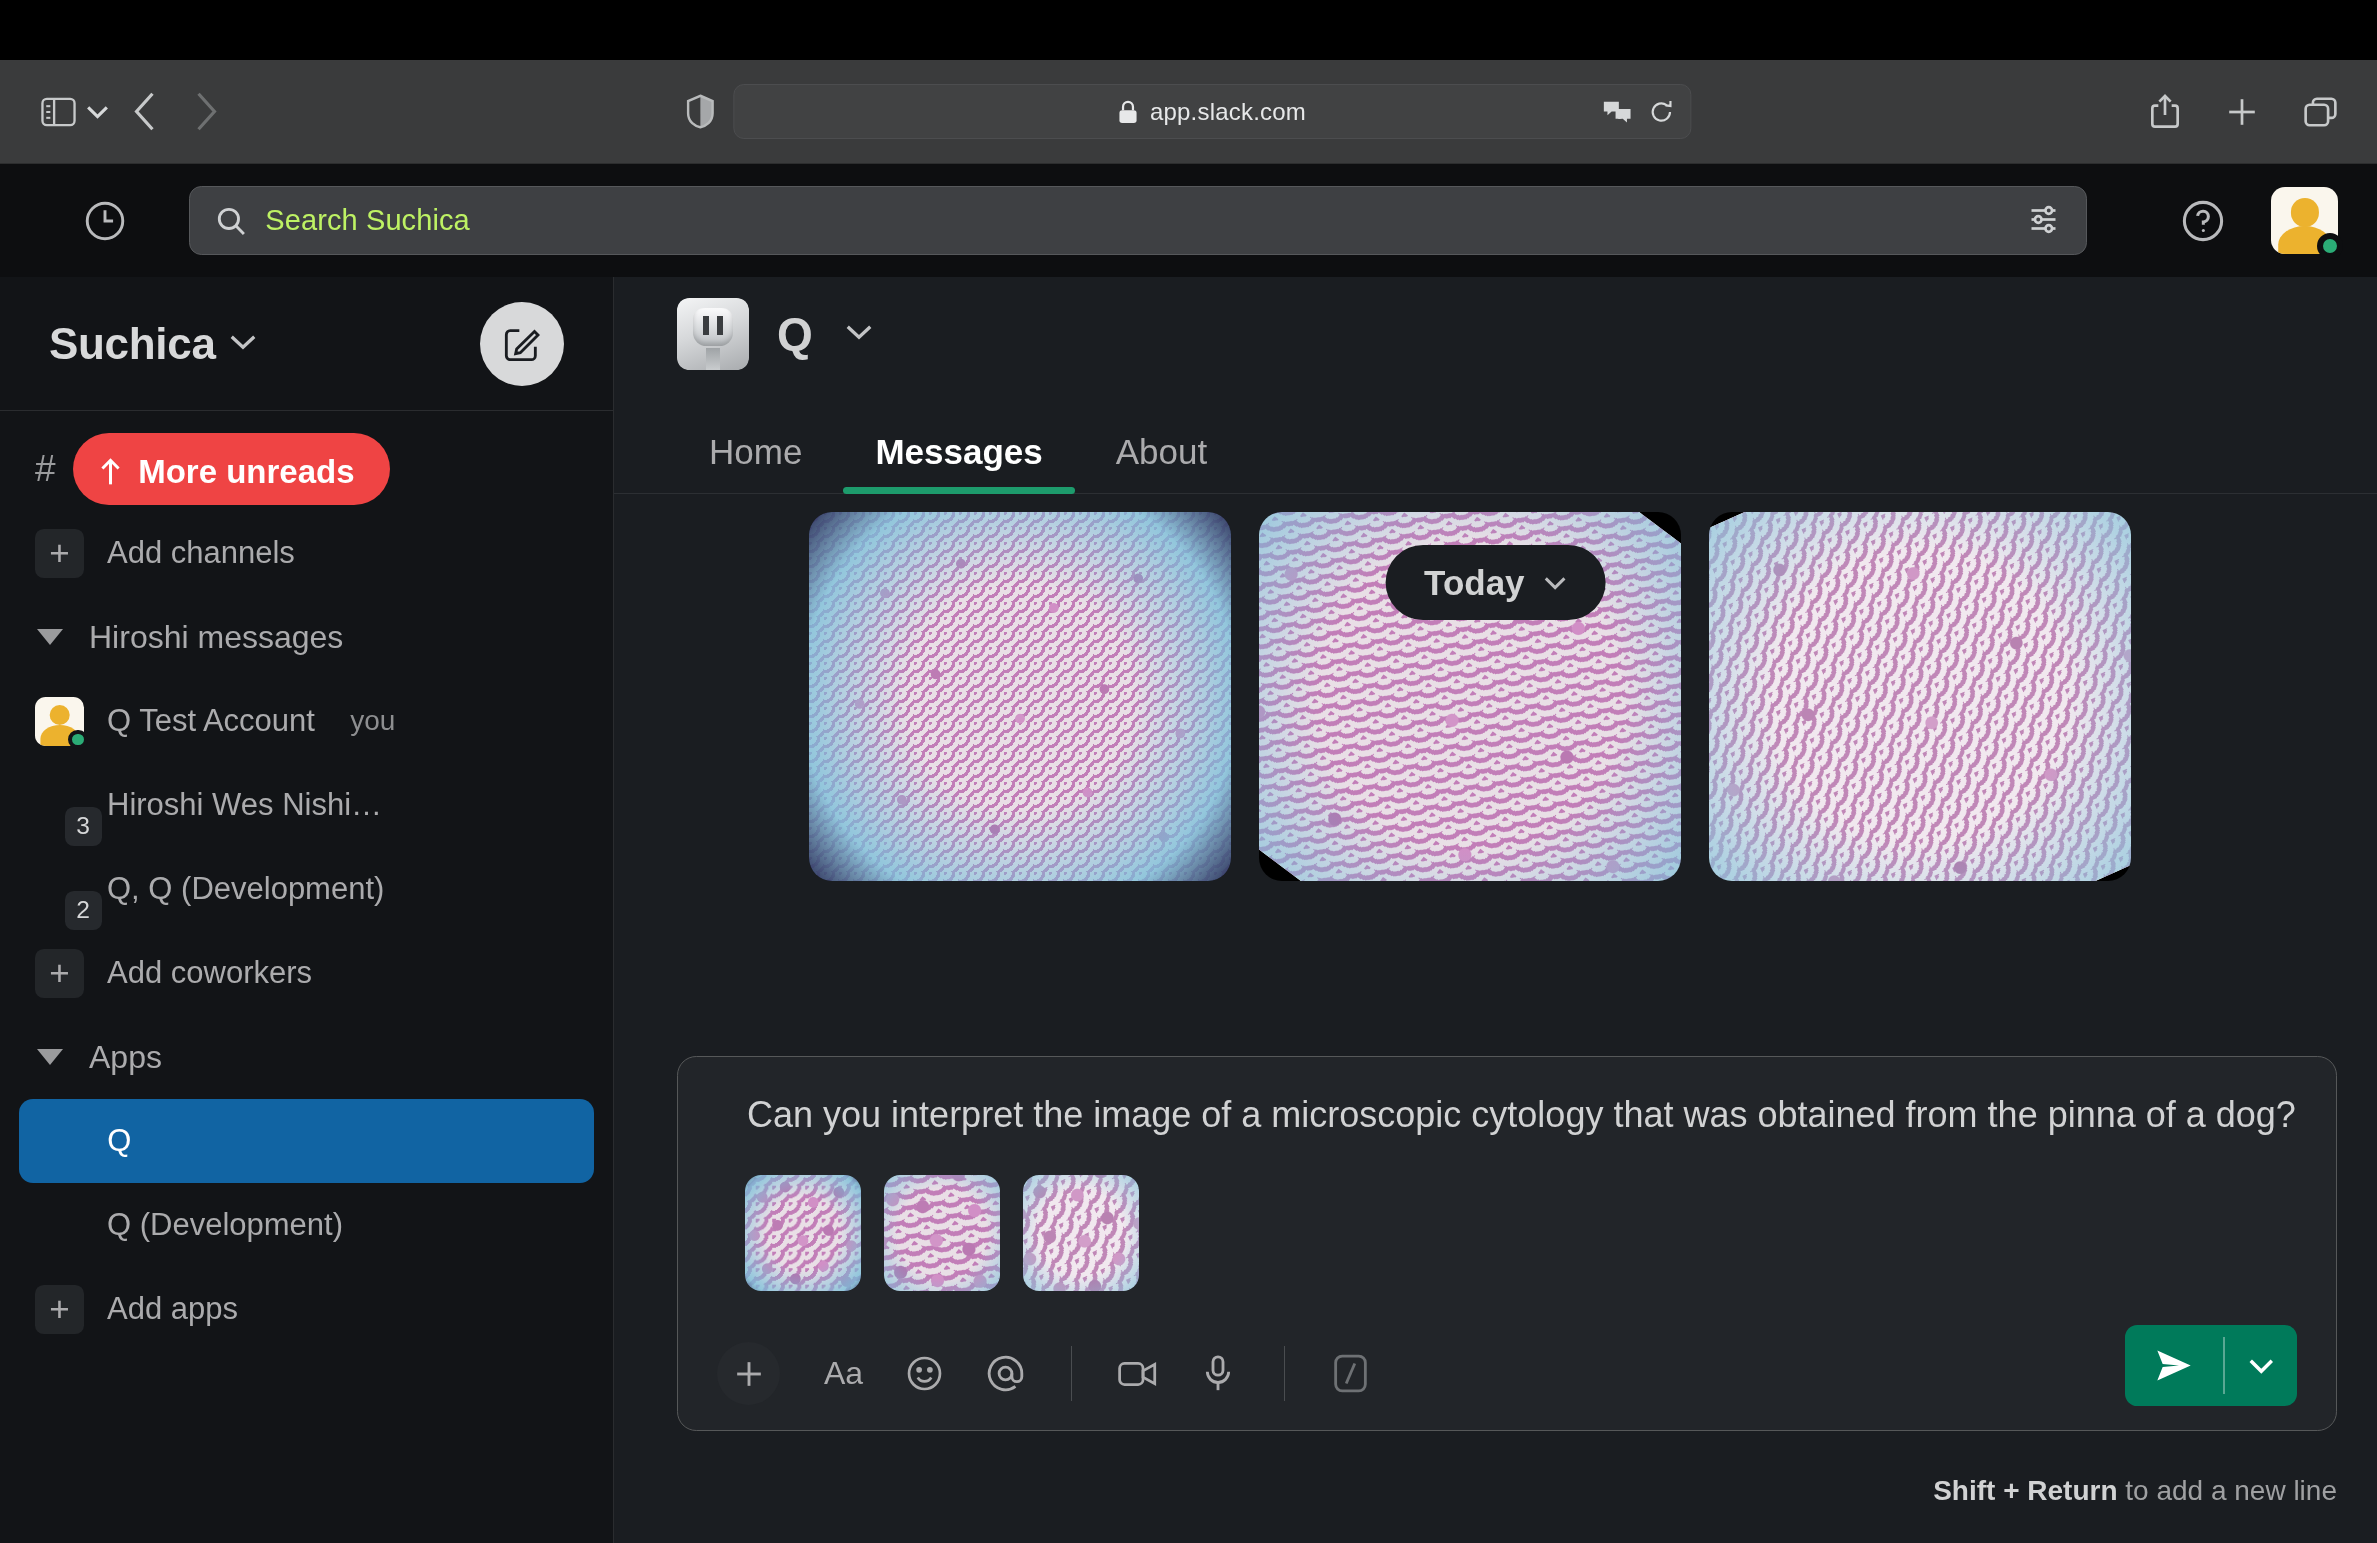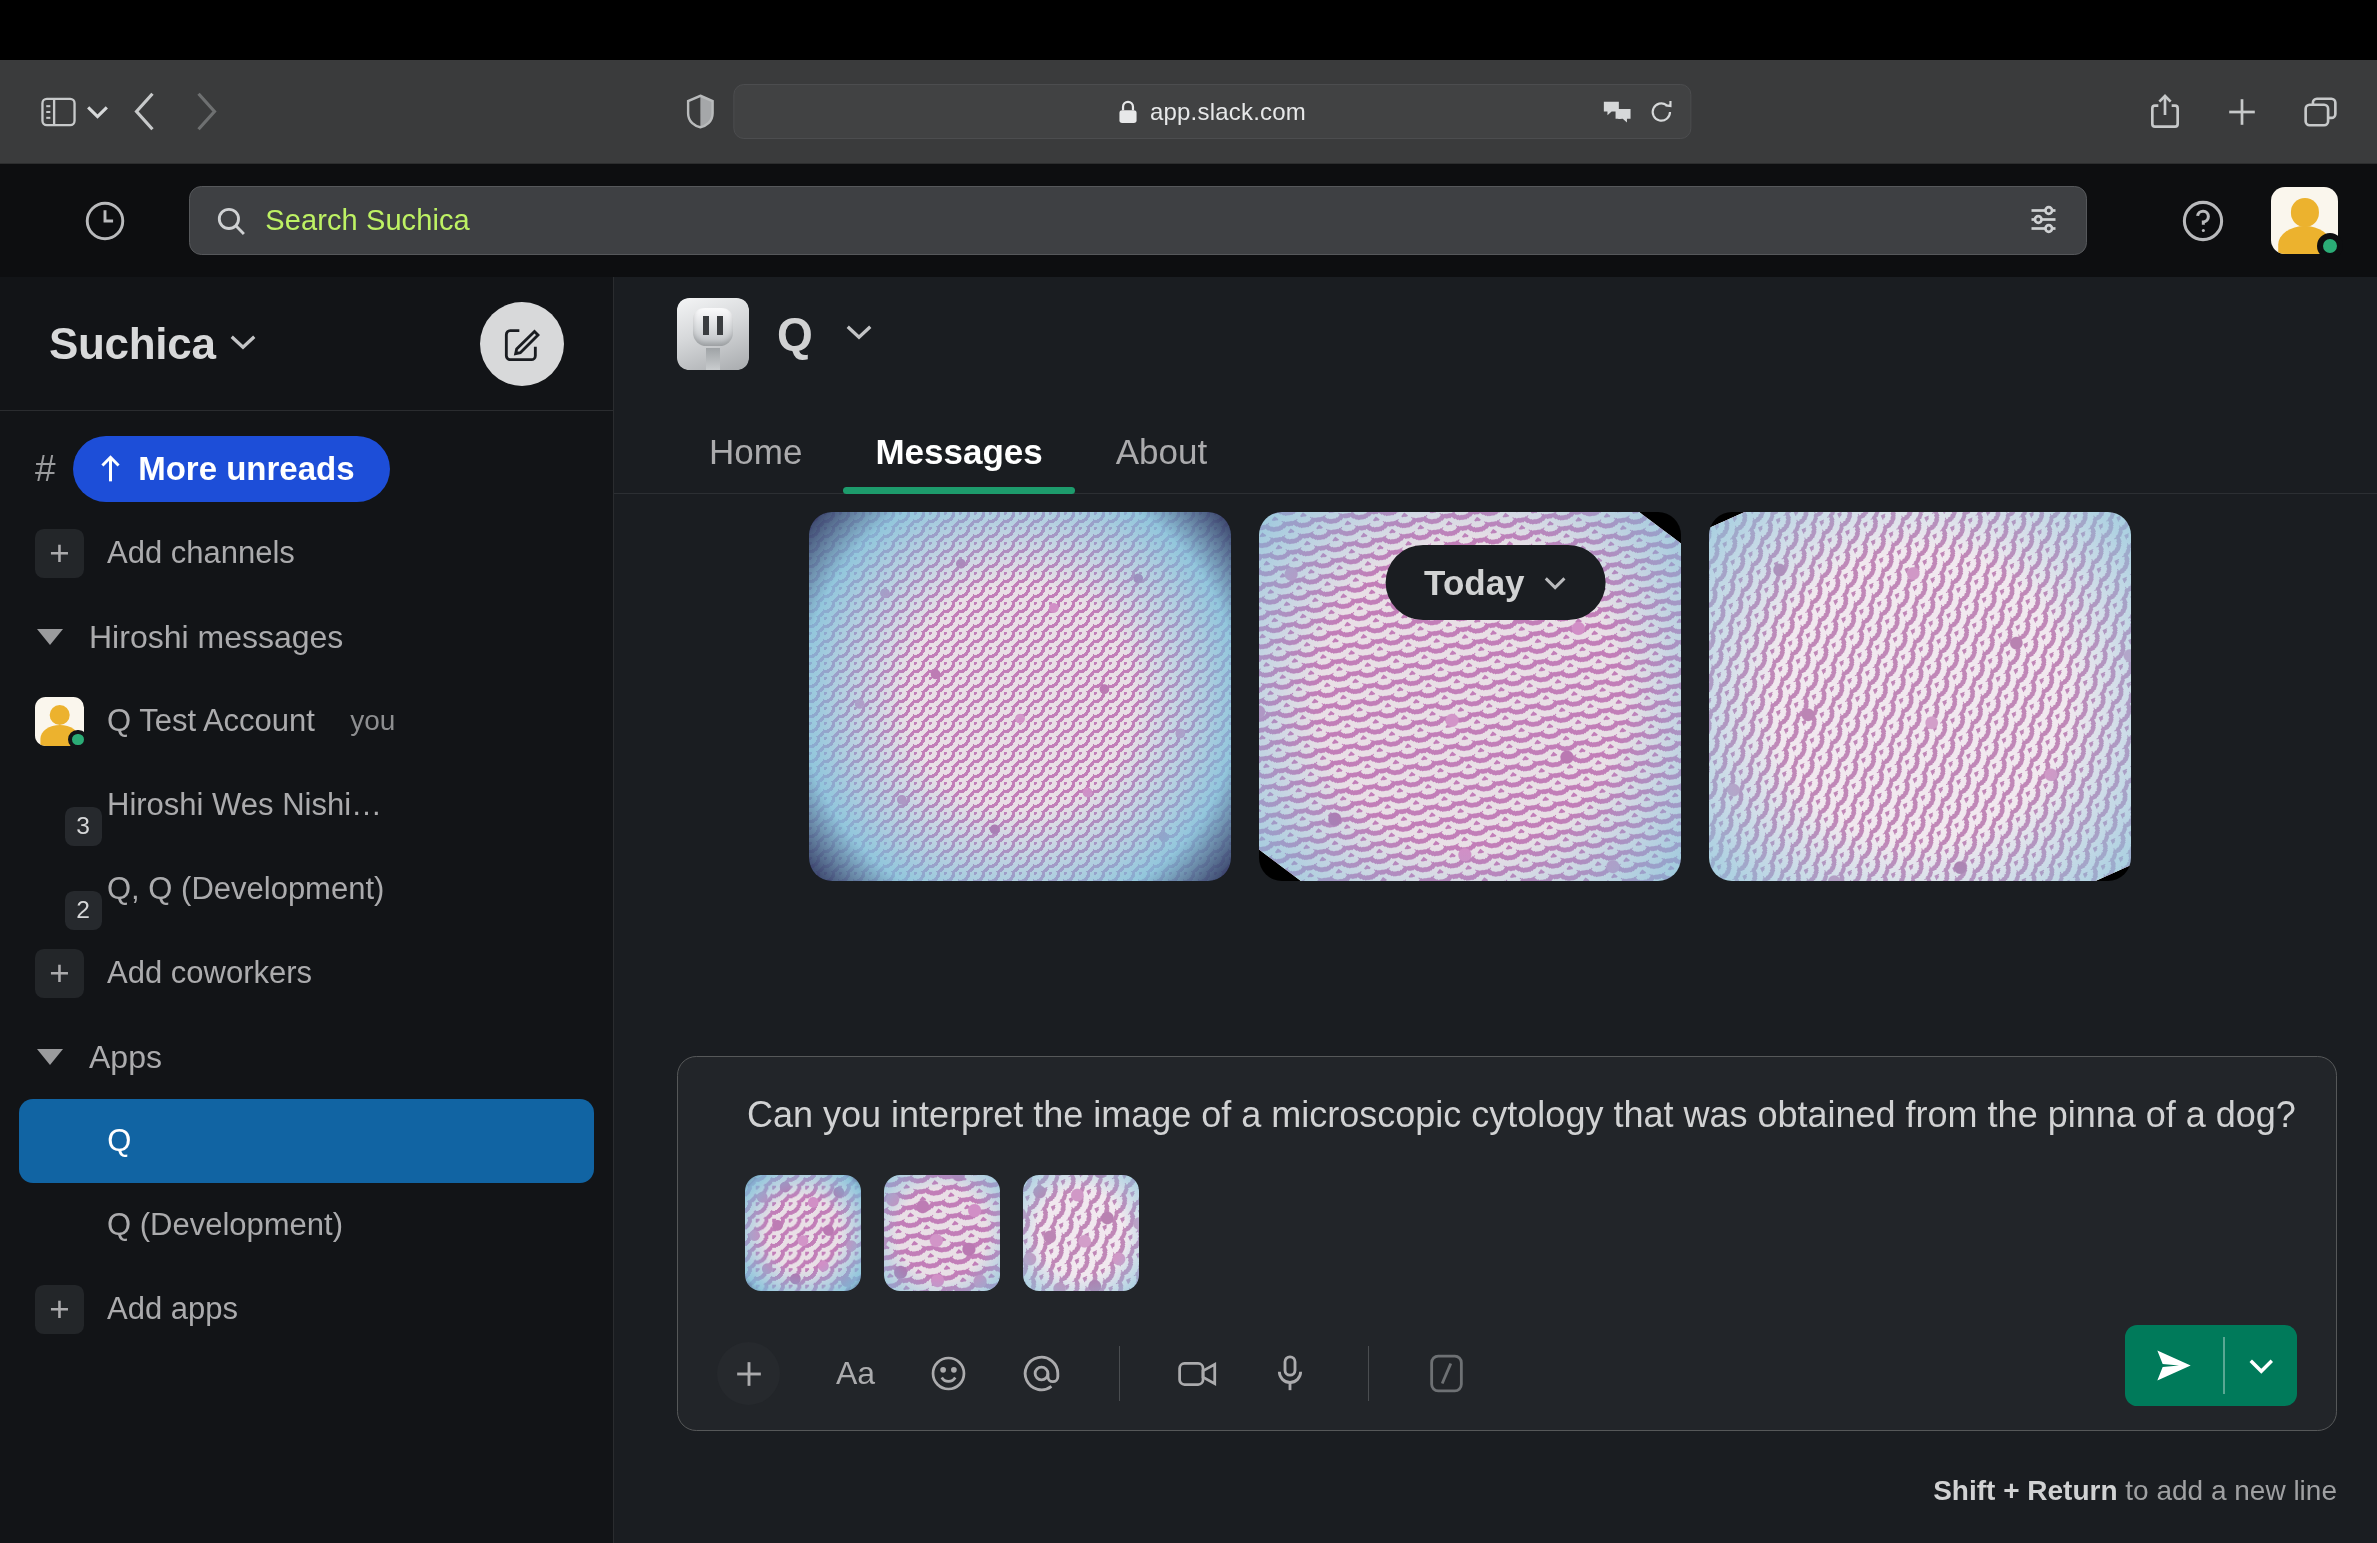--- a/index.html
+++ b/index.html
@@ -159,23 +159,23 @@
   .sb-label { white-space: nowrap; overflow: hidden; }
   .sb-label.clip { max-width: 440px; }
   .you-tag { color: #8d8e90; font-size: 28px; margin-left: 12.3px; }
 
   .unread-pill-row {
     display: flex; align-items: center; gap: 17.6px;
     height: 84px; padding: 0 35px; position: relative;
   }
   .hash { font-size: 37px; color: #9a9b9d; }
   .unread-pill {
-    background: #1d4ed8; color: #fff;
+    background: #ef4444; color: #fff;
     border-radius: 878px;
-    padding: 14px 35px 14px 26px;
+    padding: 20px 35px 14px 26px;
     font-size: 33px; font-weight: bold;
     display: flex; align-items: center; gap: 16px;
   }
   .section-head {
     display: flex; align-items: center; gap: 26px;
     height: 84px; padding: 0 37px;
     color: #ababad; font-size: 32px;
   }
   .tri { width: 0; height: 0; border-left: 13px solid transparent;
          border-right: 13px solid transparent; border-top: 16px solid #9a9b9d; }
@@ -319,21 +319,21 @@
     padding-bottom: 7px;
     margin-left: 30px;
   }
   .attach-row { display: flex; gap: 23px; padding: 28px 0 26px 28px; }
   .thumb {
     width: 116px; height: 116px; border-radius: 16px;
     overflow: hidden; position: relative; background: #000;
     flex-shrink: 0;
   }
   .toolbar {
-    display: flex; align-items: center; gap: 12px;
+    display: flex; align-items: center; gap: 0;
     height: 113px; position: relative;
   }
   .tb-btn {
     width: 81px; height: 69px;
     display: flex; align-items: center; justify-content: center;
     color: #ababad; font-size: 32px;
   }
   .tb-btn.circle {
     width: 63px; height: 63px; border-radius: 50%;
     background: #26292d; margin-right: 23px;

